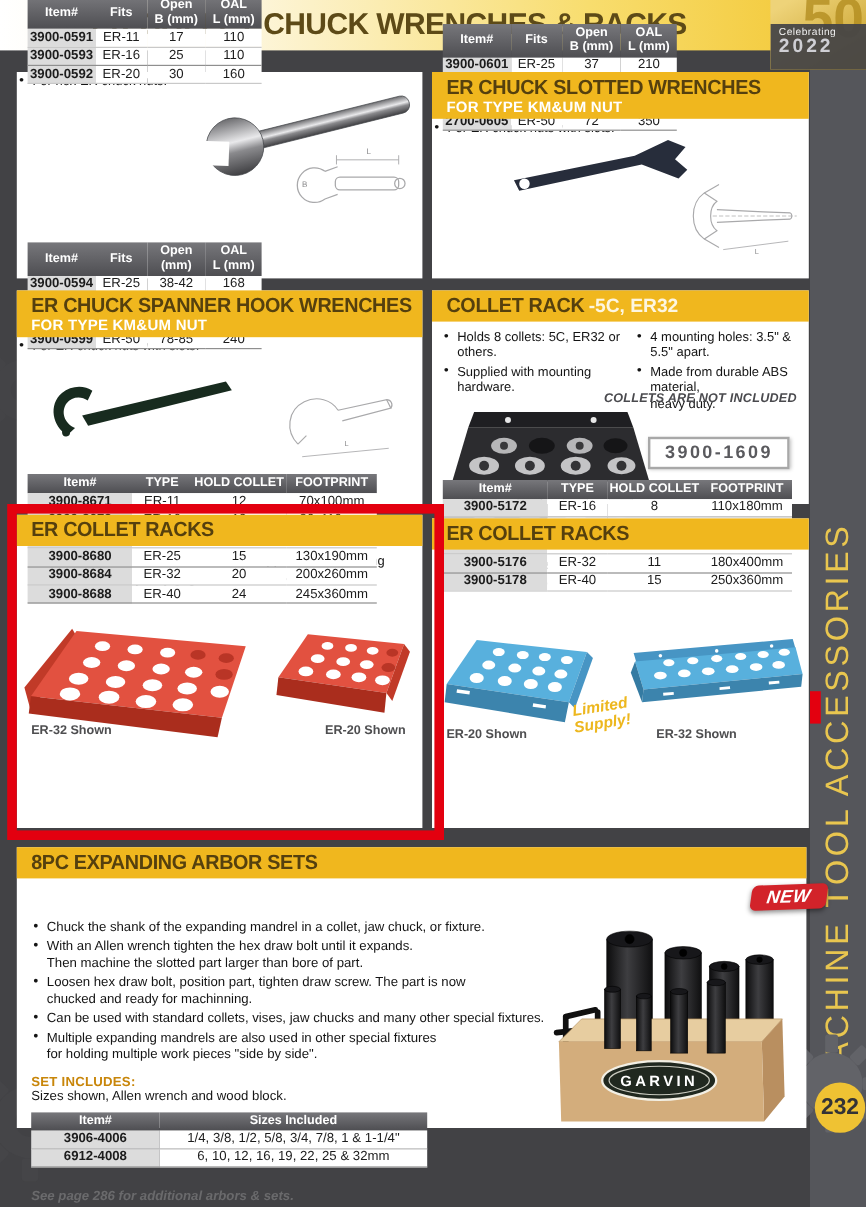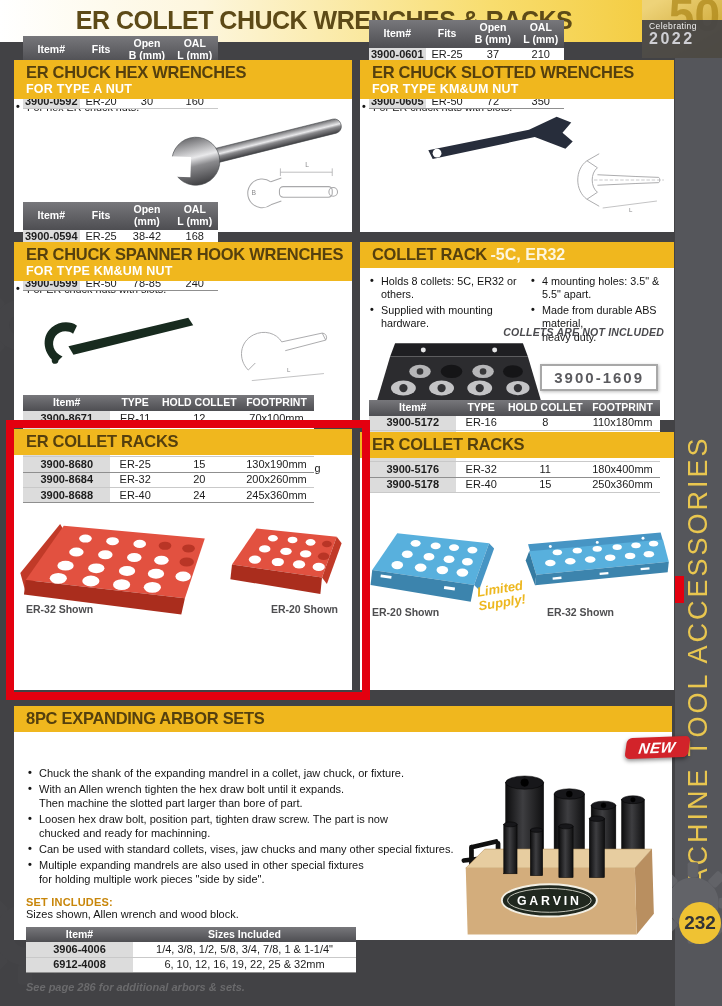--- a/index.html
+++ b/index.html
@@ -87,21 +87,21 @@
   .cap-r{right:14px;top:148px;}
   #limited-note{position:absolute;left:106px;top:124px;width:70px;text-align:center;
     font-size:13px;font-weight:800;font-style:italic;color:#edb71e;
     transform:rotate(-9deg);white-space:pre-line;line-height:1.05;z-index:3;}
   
   #arbor-left{position:absolute;left:12px;top:32px;width:428px;}
   #arbor-left ul.bullets li{font-size:11px;margin:2.5px 0;}
   #set-includes{margin-top:9px;font-size:11px;color:#151515;}
   #set-includes .lbl{display:block;font-weight:800;color:#c8860a;font-size:11px;letter-spacing:.2px;}
   #arbor-table{width:330px;margin-top:7px;}
-  #arbor-note{margin-top:8px;font-size:11px;font-weight:700;font-style:italic;color:#6a6a6c;}
+  #arbor-note{margin-top:18px;font-size:11px;font-weight:700;font-style:italic;color:#6a6a6c;}
   #arbor-photo{position:absolute;right:16px;top:24px;}
   #new-badge{position:absolute;top:5px;right:-16px;z-index:25;background:#d2232a;
     color:#fff;font-size:15px;font-weight:800;font-style:italic;padding:2px 13px;
     border-radius:5px;transform:skewX(-10deg) rotate(-2deg);
     box-shadow:0 2px 4px rgba(0,0,0,.45);letter-spacing:.5px;}
   .pre{white-space:pre-line;}
 </style>
 </head>
 <body>
 
@@ -170,24 +170,20 @@
 </div>
 <div id="logo50">
   <span class="n50">50</span>
   <div class="logo-bottom">
     <span class="celebrating">Celebrating</span>
     <span class="year">2022</span>
   </div>
 </div>
 
 <div class="panel" id="panel-hex">
-  <div class="phead">
-    <span class="t1">ER CHUCK HEX WRENCHES</span>
-    <span class="t2">FOR TYPE A NUT</span>
-  </div>
   <div class="pbody">
     <ul class="bullets wr-bullet">
         <li>For hex ER chuck nuts.</li>
       </ul>
     <svg class="wr-photo" width="212" height="96" viewBox="0 0 215 100">
       <defs>
         <linearGradient id="gsteel" x1="0" y1="0" x2="0" y2="1">
           <stop offset="0" stop-color="#6d6d70"></stop>
             <stop offset=".42" stop-color="#e9e9eb"></stop>
           <stop offset=".6" stop-color="#8a8a8d"></stop>
@@ -296,21 +292,21 @@
             <td>45</td>
             <td>250</td>
           </tr>
           <tr>
             <td>3900-0603</td>
             <td>ER-40</td>
             <td>58</td>
             <td>290</td>
           </tr>
           <tr>
-            <td>3900-0605</td>
+            <td>2700-0605</td>
             <td>ER-50</td>
             <td>72</td>
             <td>350</td>
           </tr>
         </tbody>
       </table>
   </div>
 </div>
 
 <div class="panel" id="panel-spanner">

